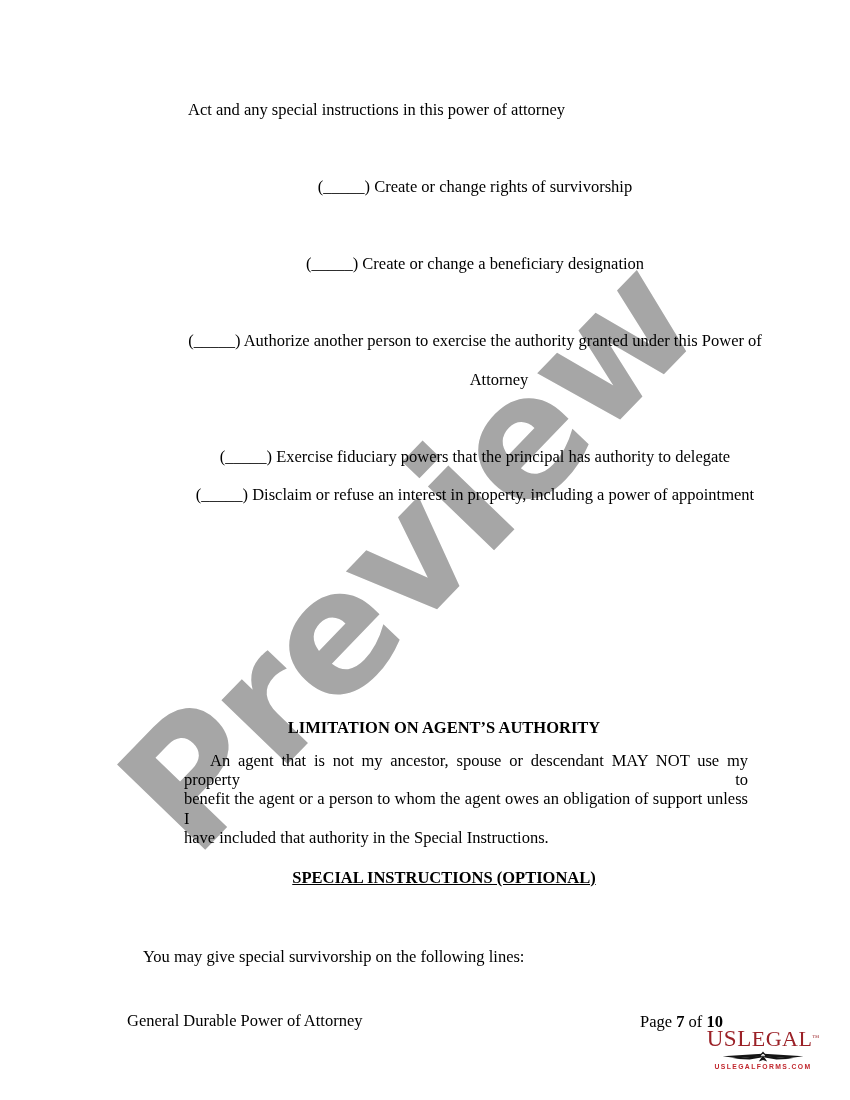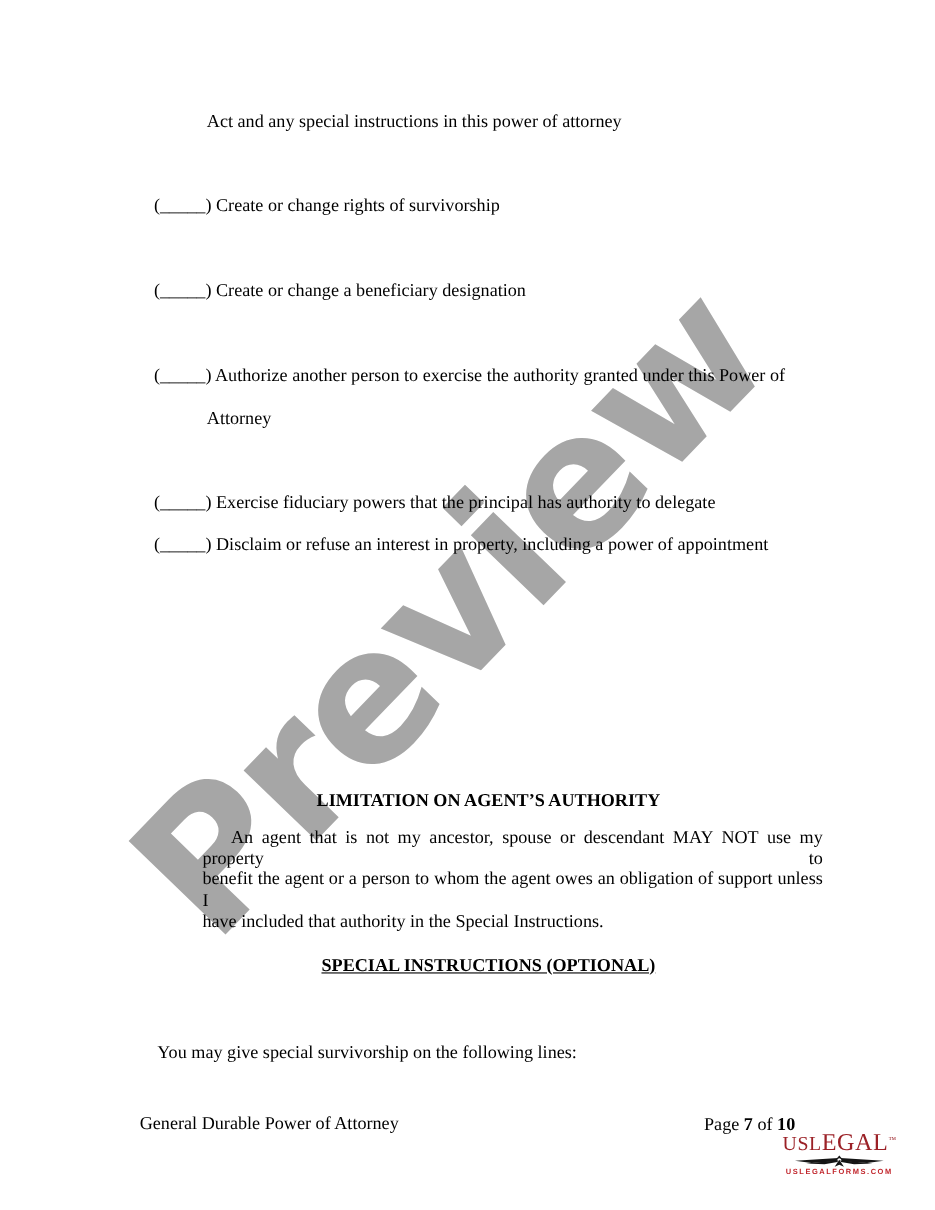--- a/index.html
+++ b/index.html
@@ -39,20 +39,21 @@
   .layer{position:absolute;left:0;top:0;width:100%;height:100%;z-index:1;}
   .abs{position:absolute;}
   .continuation{left:188px;top:100px;line-height:19px;}
   .checklist{left:140px;top:168px;width:670px;}
   .check-item{
     padding-left:48px;
     text-indent:-48px;
     line-height:38.5px;
     margin-bottom:38.5px;
     white-space:nowrap;
+    text-align:center;
   }
   .check-item:nth-child(4){margin-bottom:0;}
   .blank{white-space:pre;}
   .heading{
     left:140px;width:608px;
     text-align:center;
     font-weight:bold;
     line-height:19px;
   }
   .heading-limitation{top:678px;margin-top:40px;}
@@ -72,21 +73,21 @@
   .logo{
     left:704px;top:1027px;width:118px;
     text-align:center;
     line-height:1;
   }
   .logo-brand{
     color:var(--brand-red);
     font-family:"Liberation Serif","DejaVu Serif",serif;
     white-space:nowrap;
   }
-  .logo-brand .big{font-size:18px;letter-spacing:0.5px;}
+  .logo-brand .big{font-size:23px;letter-spacing:0.5px;}
   .logo-brand .small{font-size:22px;letter-spacing:0.5px;}
   .logo-brand .tm{font-size:7px;vertical-align:super;color:var(--brand-red);}
   .logo-wing{display:block;margin:1px auto 1px auto;width:84px;height:12px;color:var(--wing-black);}
   .logo-site{
     font-family:"Liberation Sans","DejaVu Sans",sans-serif;
     font-weight:bold;
     font-size:6.8px;
     letter-spacing:1.4px;
     color:var(--site-red);
     white-space:nowrap;

